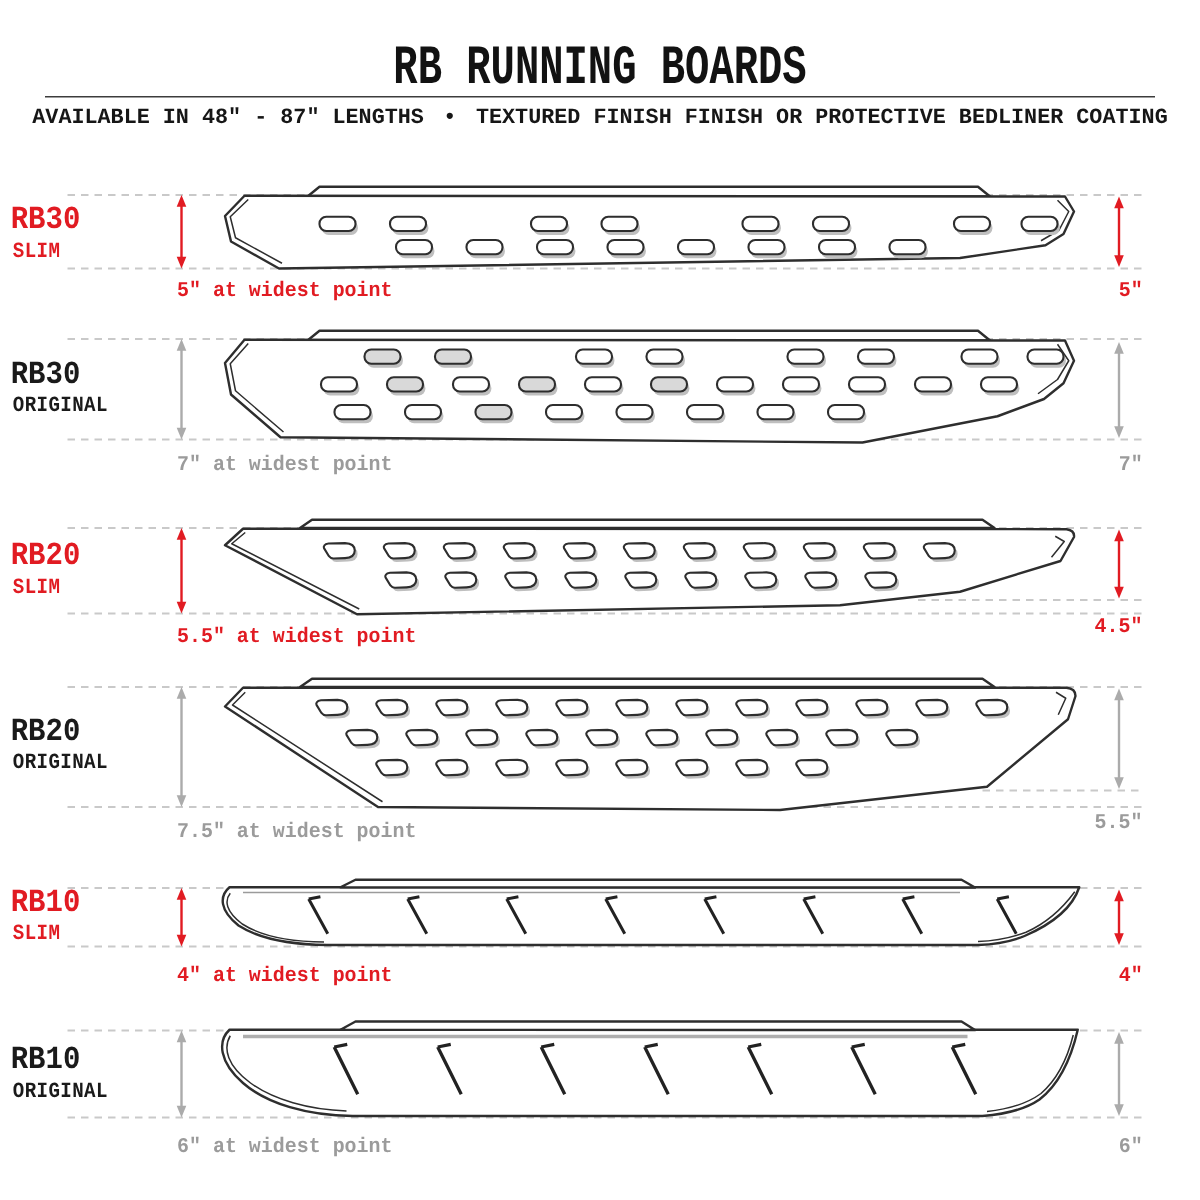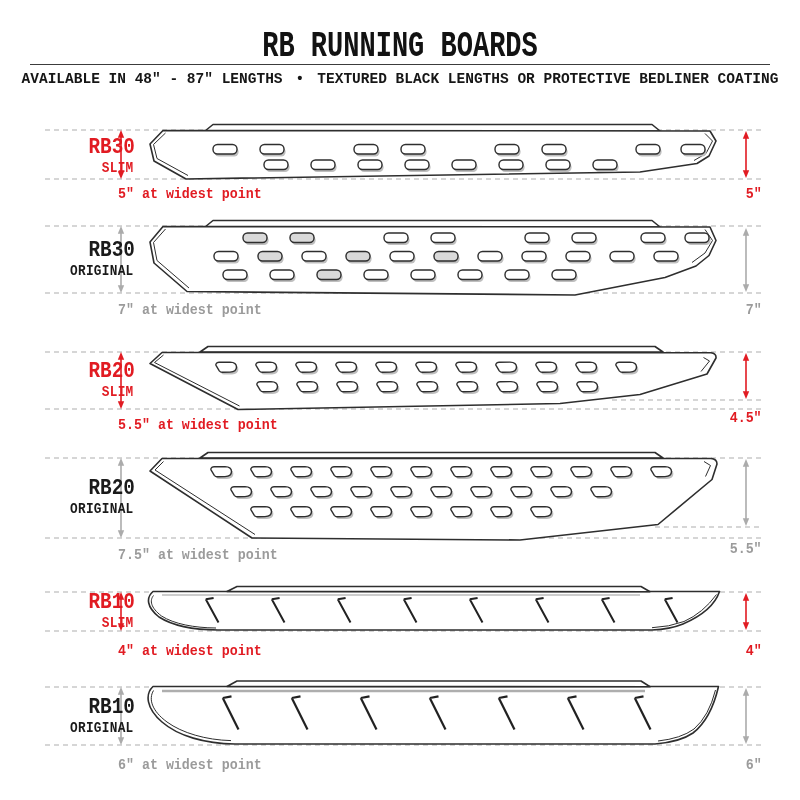--- a/index.html
+++ b/index.html
@@ -1,39 +1,39 @@
 <!DOCTYPE html>
 <html><head>
 <meta charset="utf-8">
 <style>
 html,body{margin:0;padding:0}
 .page{position:relative;width:800px;height:800px;background:#fff;font-family:Liberation Mono, monospace;overflow:hidden}
 .title{position:absolute;left:0;top:25px;width:800px;text-align:center;font-weight:bold;font-size:37px;color:#121212;transform:scaleX(.73)}
 .rule{position:absolute;left:30px;right:30px;top:64px;border-top:1.6px solid #3c3c3c}
 .subtitle{position:absolute;left:0;top:71px;width:800px;display:flex;justify-content:center;align-items:center;gap:13px;font-weight:bold;font-size:14.5px;color:#161616}
-.label{position:absolute;left:0;width:142px;text-align:right;line-height:1}
+.label{position:absolute;left:0;width:142px;text-align:left;line-height:1}
 .model{font-weight:bold;font-size:21.5px;transform:scaleX(.9)}
 .variant{font-weight:bold;font-size:14.5px;margin-top:2px;transform:scaleX(.88);letter-spacing:.3px}
 .red{color:#e11b22}
 .blk{color:#1a1a1a}
 .gry{color:#9b9b9b}
 .cap{position:absolute;font-weight:bold;font-size:14px;transform:scaleX(.95);transform-origin:left center;white-space:nowrap}
 .capR{position:absolute;font-weight:bold;font-size:14px;transform:scaleX(.95);transform-origin:right center;white-space:nowrap;text-align:right}
 svg{position:absolute;left:0;top:0}
 </style>
 </head>
 <body>
 
 <div class="page">
   <div class="title">RB RUNNING BOARDS</div>
   <div class="rule"></div>
   <div class="subtitle">
     <span>AVAILABLE IN 48" - 87" LENGTHS</span>
     <span>•</span>
-    <span>TEXTURED BLACK LENGTHS OR PROTECTIVE BEDLINER COATING</span>
+    <span>TEXTURED FINISH FINISH OR PROTECTIVE BEDLINER COATING</span>
   </div>
 
   <svg width="800" height="800" viewBox="0 0 800 800">
     <defs>
       <g id="s30">
           <rect x="1.6" y="2.6" width="24" height="9.5" rx="4.5" fill="#bfbfbf"></rect>
           <rect x="0" y="0" width="24" height="9.5" rx="4.5" fill="#fff" stroke="#2e2e2e" stroke-width="1.4"></rect>
         </g>
       <g id="s30g">
           <rect x="1.6" y="2.6" width="24" height="9.5" rx="4.5" fill="#bfbfbf"></rect>

